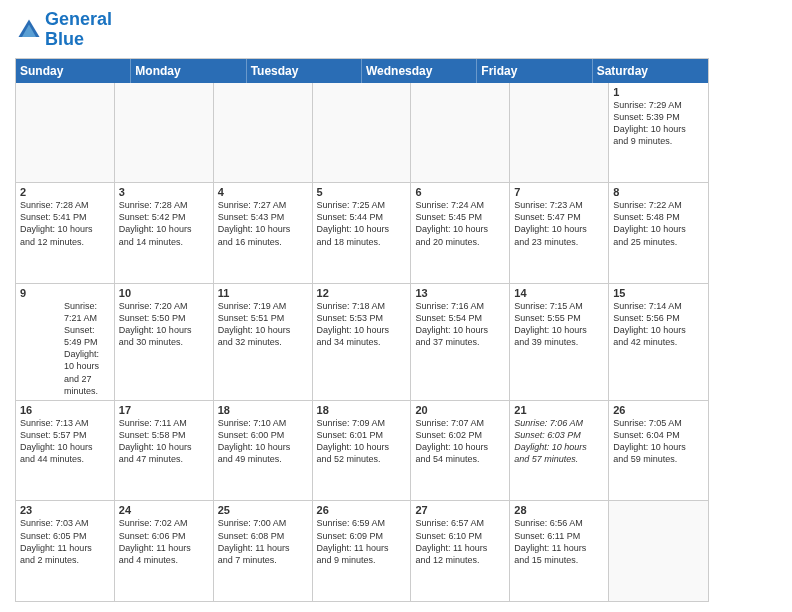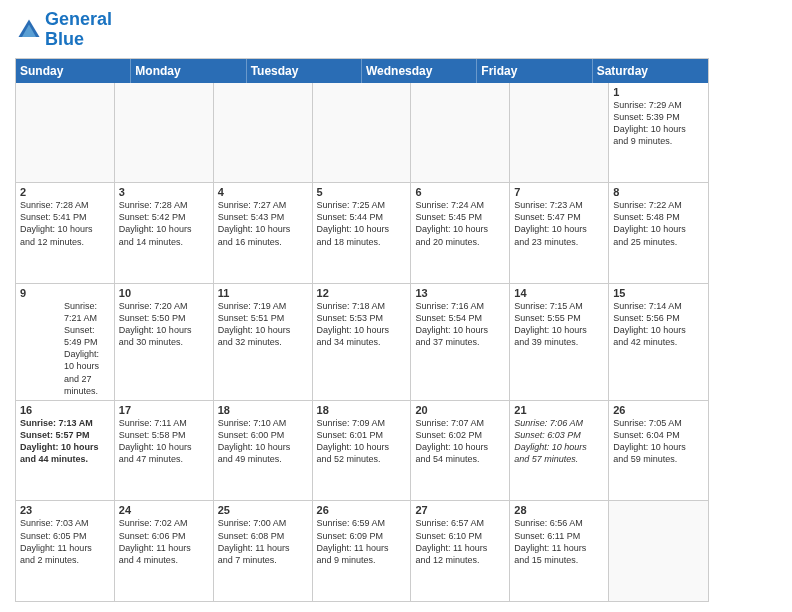--- a/index.html
+++ b/index.html
@@ -244,21 +244,21 @@
             <span class="day-num">15</span>
             <div class="cell-text" style="white-space: pre-line;">Sunrise: 7:14 AM
 Sunset: 5:56 PM
 Daylight: 10 hours
 and 42 minutes.</div>
           </div>
         </div>
         <div class="cal-row">
           <div class="cal-cell">
             <span class="day-num">16</span>
-            <div class="cell-text" style="white-space: pre-line; font-weight: bold;">Sunrise: 7:13 AM
+            <div class="cell-text" style="white-space: pre-line;">Sunrise: 7:13 AM
 Sunset: 5:57 PM
 Daylight: 10 hours
 and 44 minutes.</div>
           </div>
           <div class="cal-cell">
             <span class="day-num">17</span>
             <div class="cell-text" style="white-space: pre-line;">Sunrise: 7:11 AM
 Sunset: 5:58 PM
 Daylight: 10 hours
 and 47 minutes.</div>

